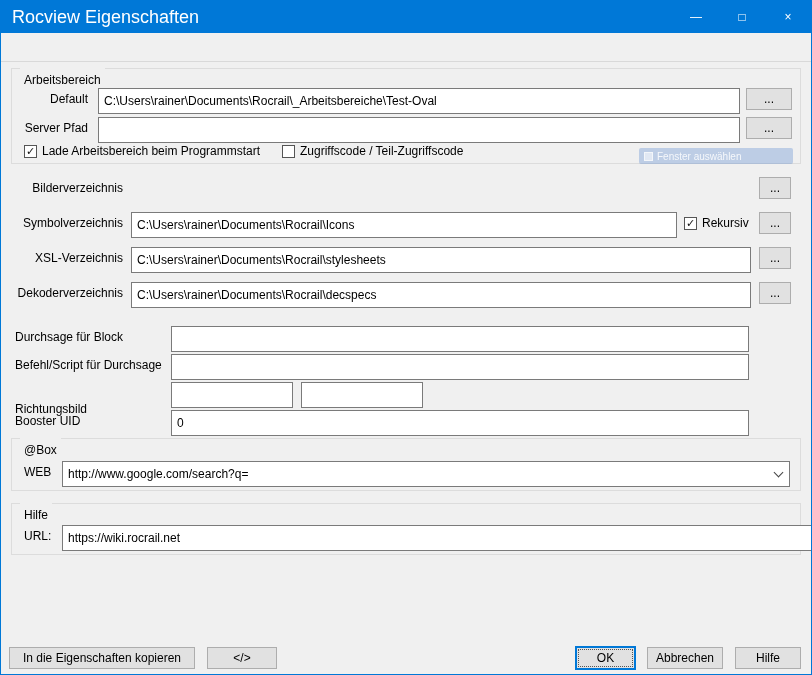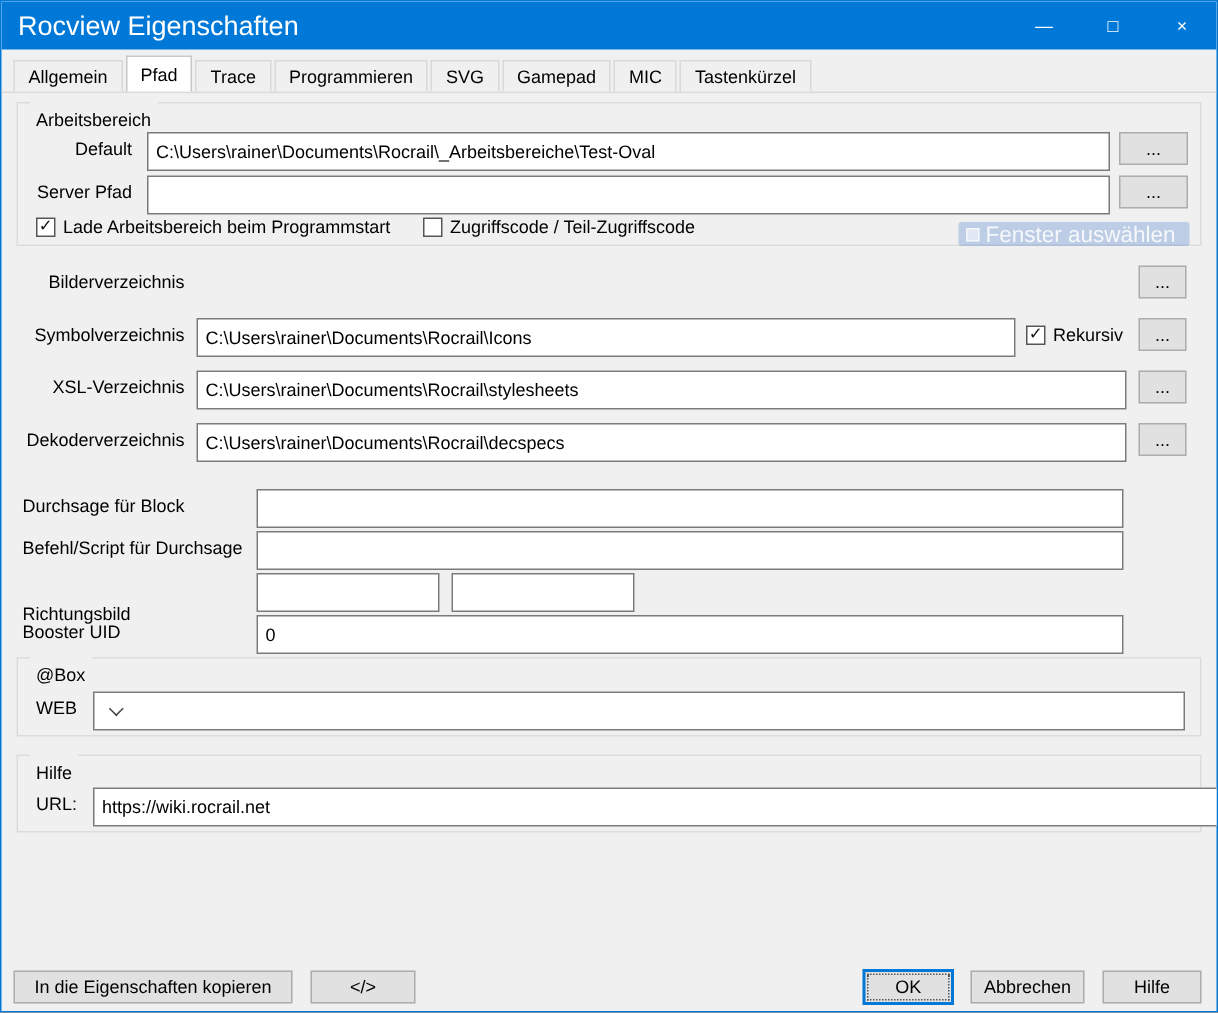--- a/index.html
+++ b/index.html
@@ -28,47 +28,37 @@
   .lbl.right { text-align:right; }
   .txt { position:absolute; height:22px; border:1px solid #7a7a7a; background:#fff; padding:12px 5px; font:12px "Liberation Sans", sans-serif; color:#000; outline:none; border-radius:0; }
   .btn { position:absolute; height:22px; background:#e1e1e1; border:1px solid #adadad; font:12px "Liberation Sans", sans-serif; color:#000; text-align:center; border-radius:0; }
   .btn.default { border:2px solid #0078d7; outline:1px dotted #555; outline-offset:-4px; }
   .cb { position:absolute; display:flex; align-items:center; gap:5px; height:16px; }
   .cb .box { width:13px; height:13px; border:1px solid #555; background:#fff; display:flex; align-items:center; justify-content:center; font-size:11px; line-height:11px; color:#111; }
   .combo { display:flex; align-items:center; }
   .combo .val { flex:1; overflow:hidden; white-space:nowrap; }
   .chevron { width:7px; height:7px; border-right:1px solid #444; border-bottom:1px solid #444; transform:rotate(45deg); margin:-3px 2px 0 6px; flex:none; }
   
-  .fade-overlay { position:absolute; left:638px; top:147px; width:154px; height:16px; background:rgba(80,130,205,0.32); border-radius:2px; display:flex; align-items:center; gap:4px; padding:0 5px; font-size:15px; color:rgba(255,255,255,0.85); }
+  .fade-overlay { position:absolute; left:638px; top:147px; width:154px; height:16px; background:rgba(80,130,205,0.32); border-radius:2px; display:flex; align-items:center; gap:4px; padding:0 5px; font-size:10px; color:rgba(255,255,255,0.85); }
   .fade-overlay .mini-icon { width:9px; height:9px; background:rgba(255,255,255,0.55); border:1px solid rgba(255,255,255,0.6); flex:none; }
 </style>
 </head>
 <body>
 
 <div class="window">
 
   <div class="titlebar">
     <span class="title-text">Rocview Eigenschaften</span>
     <div class="caption-buttons">
       <span class="cap">—</span>
       <span class="cap">□</span>
       <span class="cap">×</span>
     </div>
   </div>
 
-  <div class="tabs">
-    <div class="tab">Allgemein</div>
-    <div class="tab active">Pfad</div>
-    <div class="tab">Trace</div>
-    <div class="tab">Programmieren</div>
-    <div class="tab">SVG</div>
-    <div class="tab">Gamepad</div>
-    <div class="tab">MIC</div>
-    <div class="tab">Tastenkürzel</div>
-  </div>
   <div class="tab-divider"></div>
 
   <div class="group" style="left:10px; top:67px; width:790px; height:96px;">
     <span class="group-label">Arbeitsbereich</span>
 
     <span class="lbl right" style="left:0; top:19px; width:76px;">Default</span>
     <input class="txt" style="left: 86px; top: 19px; width: 642px;" value="C:\Users\rainer\Documents\Rocrail\_Arbeitsbereiche\Test-Oval">
     <button class="btn" style="left:734px; top:19px; width:46px;">...</button>
 
     <span class="lbl right" style="left:0; top:48px; width:76px;">Server Pfad</span>
@@ -119,20 +109,21 @@
   <input class="txt" style="left: 170px; top: 381px; width: 122px;" value="">
   <input class="txt" style="left: 300px; top: 381px; width: 122px;" value="">
 
   <span class="lbl" style="left:14px; top:409px;">Booster UID</span>
   <input class="txt" style="left: 170px; top: 409px; width: 578px;" value="0">
 
   <div class="group" style="left:10px; top:437px; width:790px; height:53px;">
     <span class="group-label">@Box</span>
     <span class="lbl" style="left:12px; top:22px;">WEB</span>
     <div class="txt combo" style="left:50px; top:22px; width:728px;">
+      <span class="val">http://www.google.com/search?q=</span>
       <span class="chevron"></span>
     </div>
   </div>
 
   <div class="group" style="left:10px; top:502px; width:790px; height:52px;">
     <span class="group-label">Hilfe</span>
     <span class="lbl" style="left:12px; top:21px;">URL:</span>
     <input class="txt" style="left: 50px; top: 21px; width: 801px;" value="https://wiki.rocrail.net">
   </div>
 

